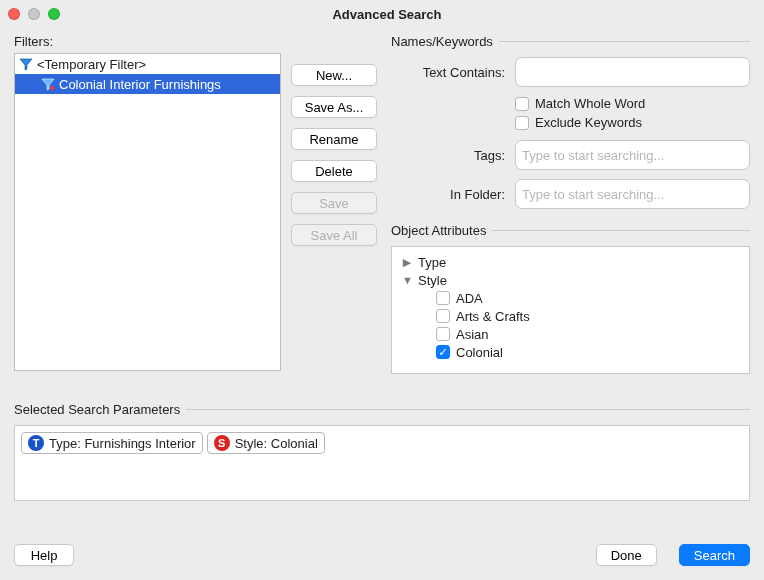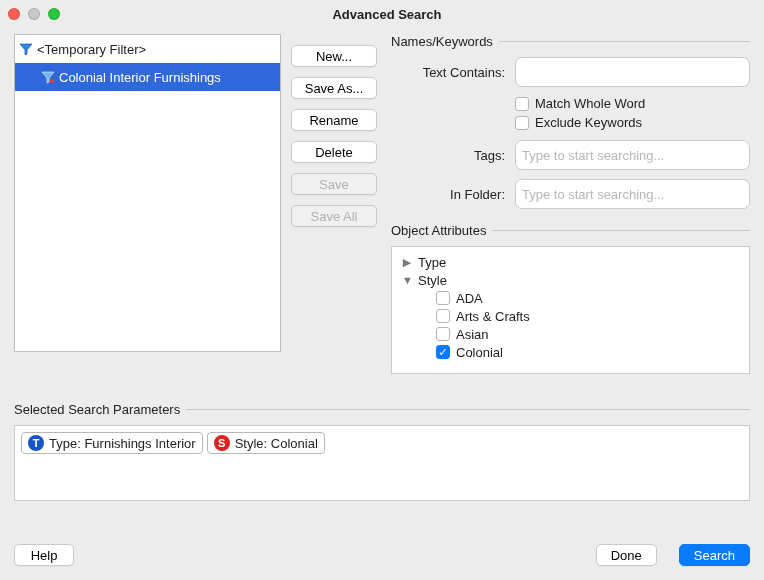--- a/index.html
+++ b/index.html
@@ -17,21 +17,21 @@
 .top-area { display: flex; gap: 14px; flex: 0 0 auto; }
 .filter-col { width: 363px; }
 .right-col { flex: 1; }
 
 .section-label { font-size: 13px; margin-bottom: 4px; }
 .label-with-line { display: flex; align-items: center; gap: 6px; margin-bottom: 8px; }
 .label-with-line .line { flex: 1; height: 1px; background: #c9c9c9; }
 
 .filter-body { display: flex; gap: 10px; }
 .filter-list { flex: 1; height: 318px; background: #fff; border: 1px solid #bdbdbd; border-radius: 0; overflow: hidden; }
-.filter-row { display: flex; align-items: center; height: 28px; padding: 0 4px; gap: 4px; font-size: 13px; }
+.filter-row { display: flex; align-items: center; height: 20px; padding: 0 4px; gap: 4px; font-size: 13px; }
 .filter-row.selected { background: #2f68da; color: #fff; }
 .filter-row .indent { width: 18px; }
 .funnel { width:14px; height:14px; display:inline-flex; align-items:center; justify-content:center; }
 
 .btn-col { width: 86px; display: flex; flex-direction: column; gap: 10px; padding-top: 11px; }
 .mbtn { height: 22px; border: 1px solid #c9c9c9; border-radius: 5px; background: #fff; font-size: 13px; cursor: pointer; box-shadow: 0 1px 1px rgba(0,0,0,0.04); }
 .mbtn:disabled { color: #b0b0b0; background: #f0f0f0; cursor: default; }
 
 .kv-row { display: flex; align-items: center; margin-bottom: 9px; }
 .kv-row .klabel { width: 124px; text-align: right; padding-right: 10px; font-size: 13px; }
@@ -71,20 +71,21 @@
       <div class="dot yellow"></div>
       <div class="dot green"></div>
     </div>
     <div class="title">Advanced Search</div>
   </div>
 
   <div class="content">
     <div class="top-area">
 
       <div class="filter-col">
+        <div class="section-label">Filters:</div>
         <div class="filter-body">
           <div class="filter-list">
             <div class="filter-row">
               <span class="funnel">
                 <svg width="14" height="14" viewBox="0 0 14 14">
                     <path d="M1 2 L13 2 L8 8 L8 12 L6 13 L6 8 Z" fill="#2f88e4" stroke="#1a5aa8" stroke-width="0.7"></path>
                   </svg>
               </span>
               <span>&lt;Temporary Filter&gt;</span>
             </div>

